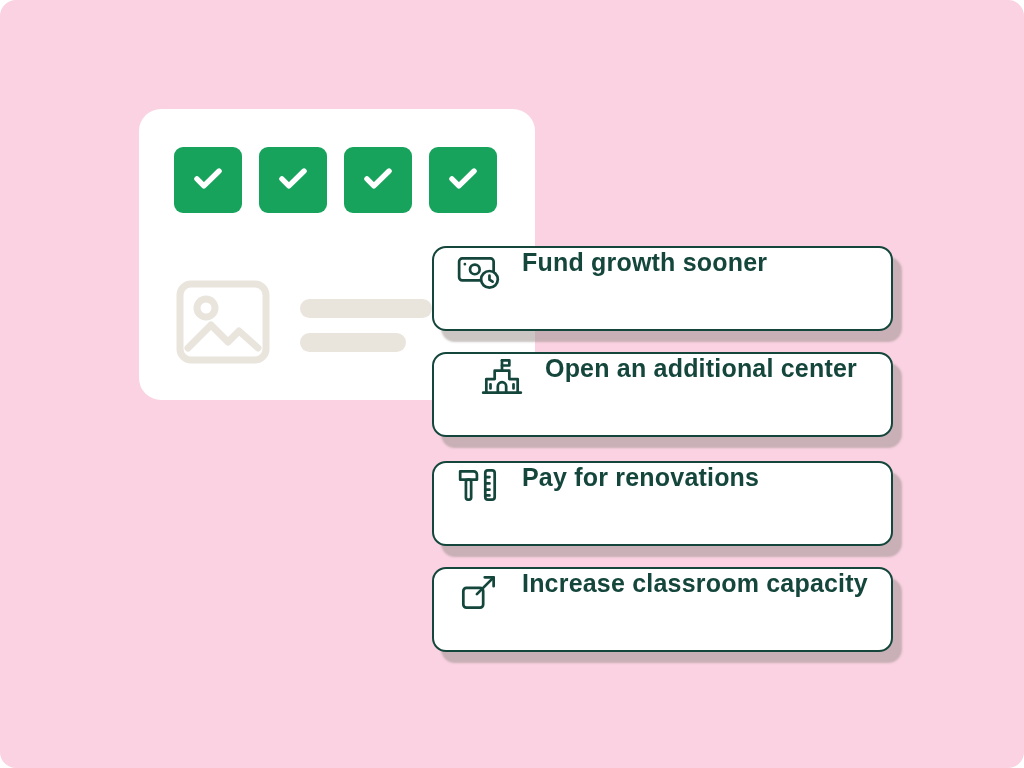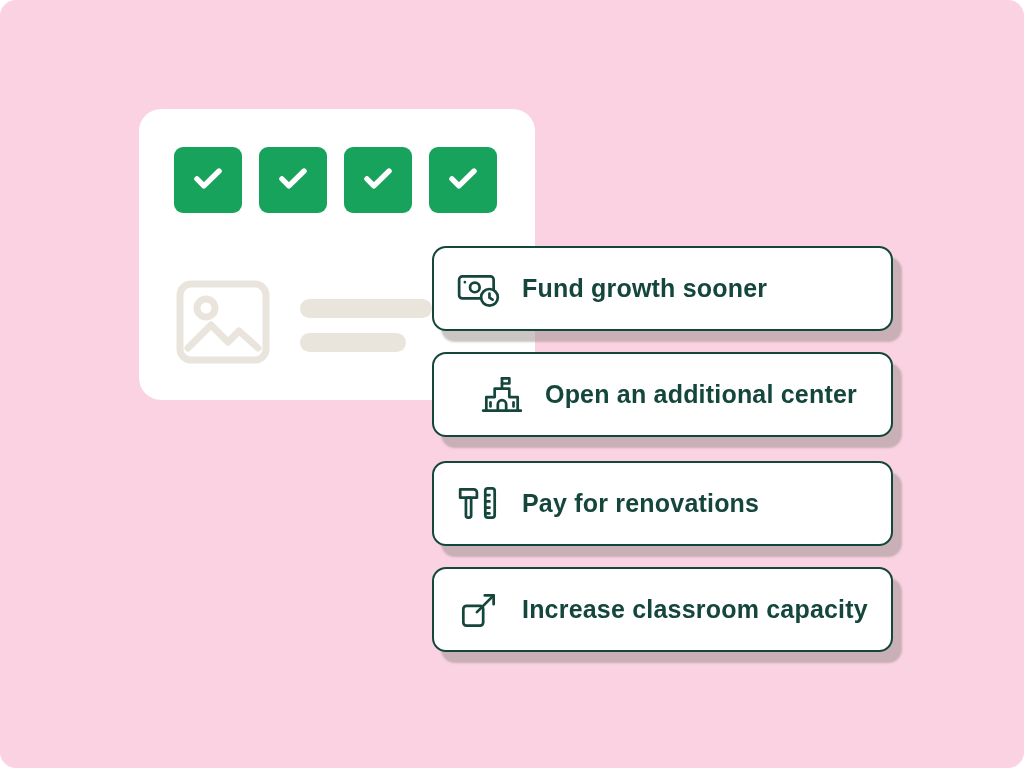--- a/index.html
+++ b/index.html
@@ -64,21 +64,20 @@
   
   .option {
     position: absolute;
     left: 432px;
     width: 461px;
     height: 85px;
     background: #ffffff;
     border: 2.5px solid #14463C;
     border-radius: 14px;
     display: flex;
-    align-items: center;
     padding: 0 22px;
     gap: 20px;
     box-shadow: 9px 11px 2px rgba(151, 142, 137, 0.5);
     cursor: pointer;
   }
   .option .oicon {
     width: 46px;
     height: 46px;
     flex: 0 0 auto;
     display: flex;

